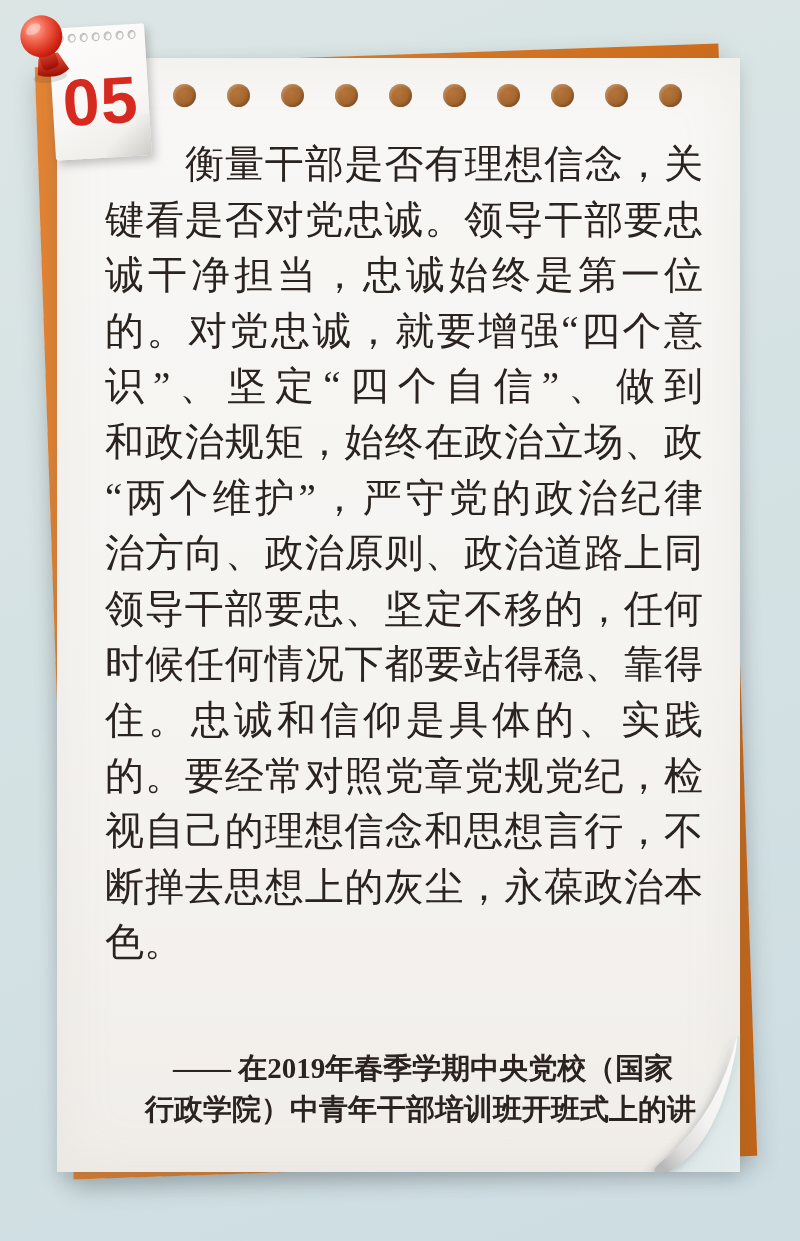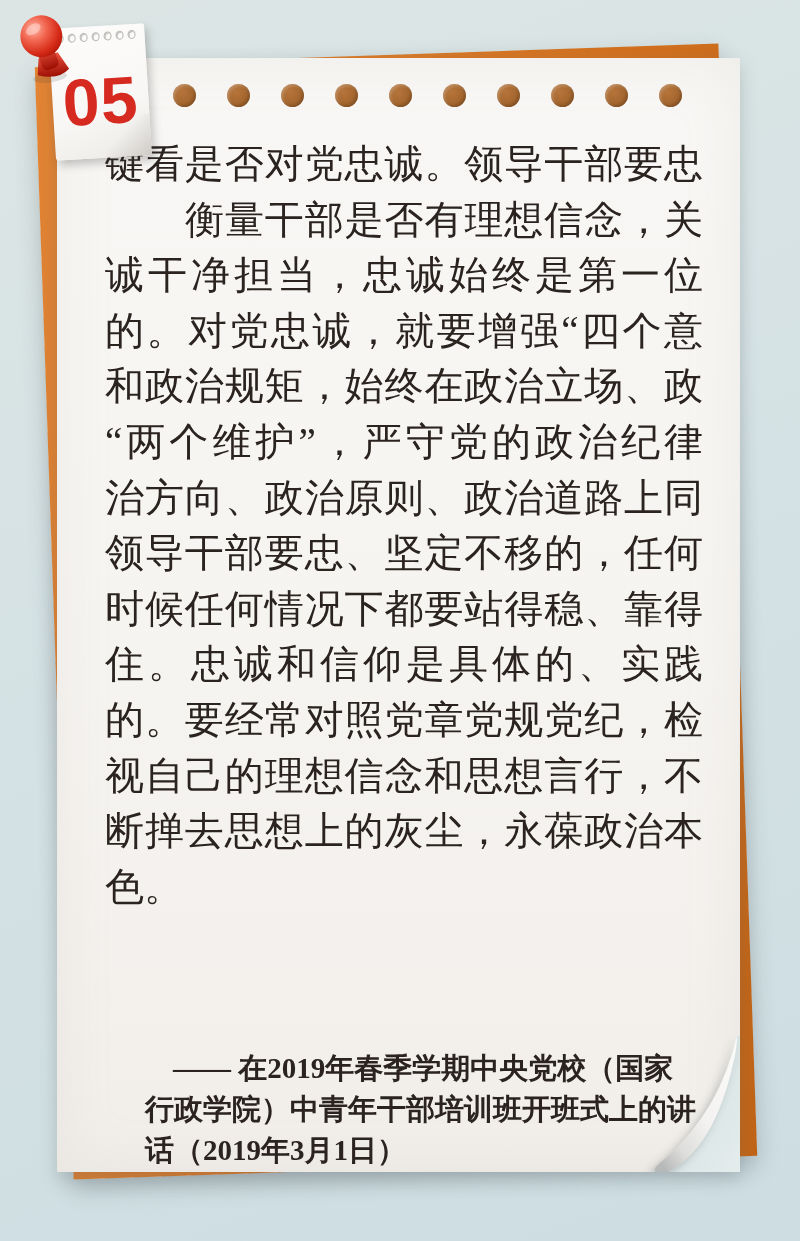--- a/index.html
+++ b/index.html
@@ -105,40 +105,40 @@
         <div class="dot"></div>
         <div class="dot"></div>
         <div class="dot"></div>
         <div class="dot"></div>
         <div class="dot"></div>
         <div class="dot"></div>
         <div class="dot"></div>
       </div>
 
     <div class="quote-text">
+        <div class="quote-line first">衡量干部是否有理想信念，关</div>
         <div class="quote-line">键看是否对党忠诚。领导干部要忠</div>
-        <div class="quote-line first">衡量干部是否有理想信念，关</div>
         <div class="quote-line">诚干净担当，忠诚始终是第一位</div>
         <div class="quote-line">的。对党忠诚，就要增强“四个意</div>
+        <div class="quote-line">识”、坚定“四个自信”、做到</div>
         <div class="quote-line">和政治规矩，始终在政治立场、政</div>
         <div class="quote-line">“两个维护”，严守党的政治纪律</div>
         <div class="quote-line">治方向、政治原则、政治道路上同</div>
         <div class="quote-line">领导干部要忠、坚定不移的，任何</div>
         <div class="quote-line">时候任何情况下都要站得稳、靠得</div>
         <div class="quote-line">住。忠诚和信仰是具体的、实践</div>
         <div class="quote-line">的。要经常对照党章党规党纪，检</div>
         <div class="quote-line">视自己的理想信念和思想言行，不</div>
         <div class="quote-line">断掸去思想上的灰尘，永葆政治本</div>
         <div class="quote-line last">色。</div>
       </div>
 
     <div class="attribution">
         <div class="attr-line first">—— 在2019年春季学期中央党校（国家</div>
         <div class="attr-line">行政学院）中青年干部培训班开班式上的讲</div>
-        <div class="attr-line">话（2019年3月1日）</div>
       </div>
 
     <div class="curl-notch"></div>
     <svg class="curl-flap" viewBox="0 0 104 136" xmlns="http://www.w3.org/2000/svg">
       <defs>
         <linearGradient id="flapg" x1="1" y1="0" x2="0.15" y2="1">
           <stop offset="0" stop-color="#fcfcfb"></stop>
           <stop offset="0.55" stop-color="#f3f2f0"></stop>
           <stop offset="0.82" stop-color="#dddddb"></stop>
           <stop offset="1" stop-color="#b7b9b8"></stop>

